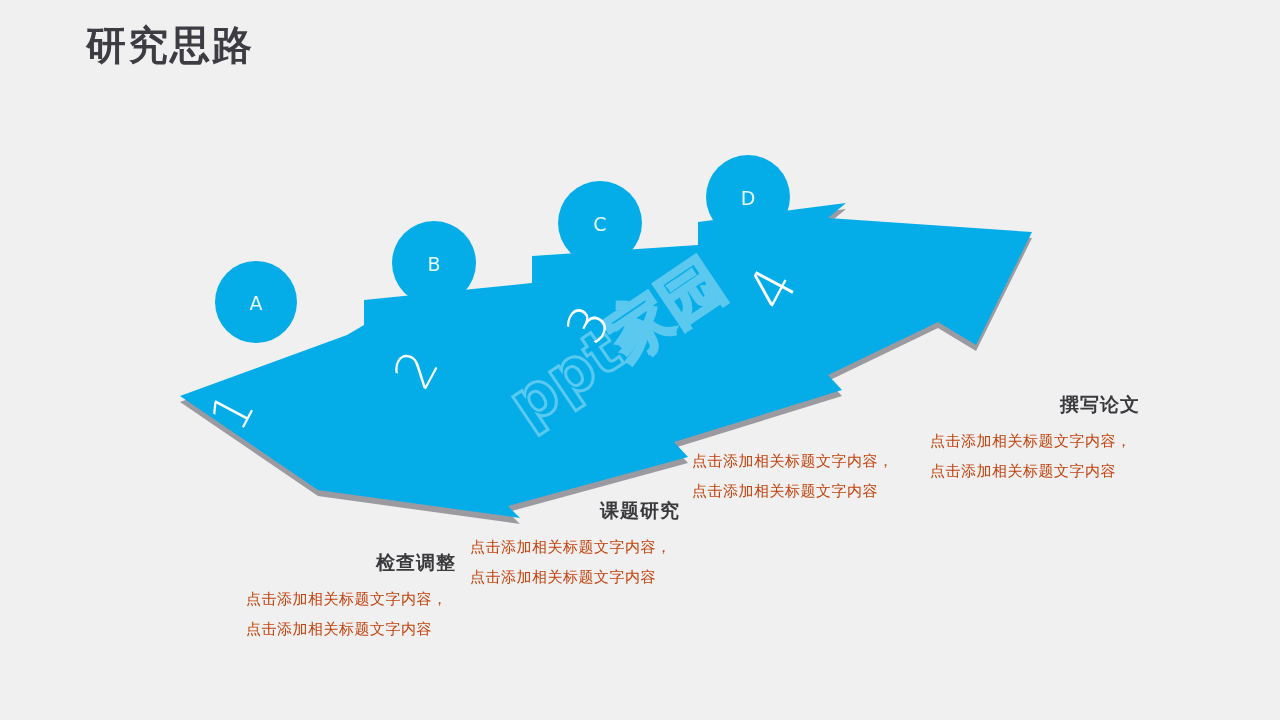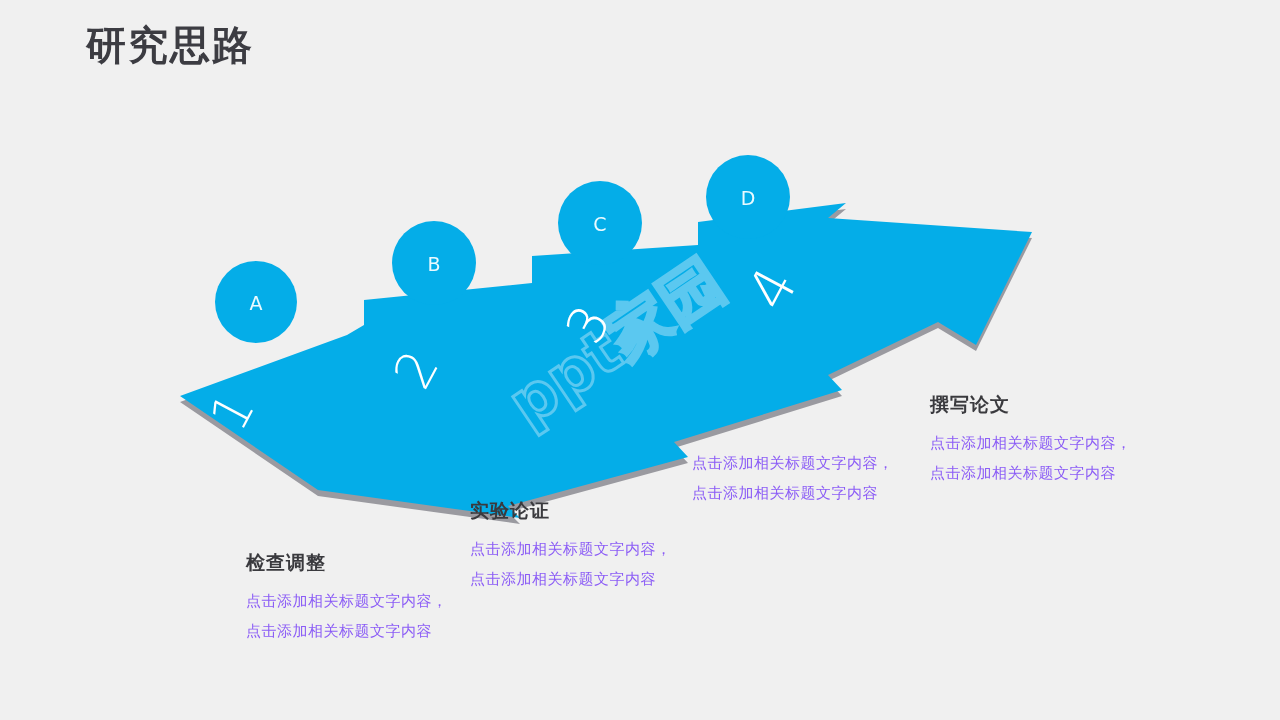--- a/index.html
+++ b/index.html
@@ -43,26 +43,27 @@
     width: 210px;
   }
   .block-title {
     font-family: "DejaVu Serif", "Liberation Serif", serif;
     font-size: 19px;
     font-weight: 700;
     color: #3a3a3e;
     margin: 0 0 10px 0;
     letter-spacing: 1px;
     white-space: nowrap;
+    text-align: right;
   }
   .block-body {
-    font-family: Liberation Serif, serif;
+    font-family: Liberation Mono, monospace;
     font-size: 15px;
     line-height: 30px;
-    color: #8b5cf6;
+    color: #c2410c;
     margin: 0;
     letter-spacing: 0.5px;
   }
   #b0 { left: 238px; top: 550px; }
   #b1 { left: 462px; top: 498px; }
   #b2 { left: 684px; top: 448px; }
   #b3 { left: 922px; top: 392px; }
 </style>
 </head>
 <body>
@@ -176,21 +177,21 @@
     </g>
 
   </svg>
 
   <div class="block" id="b0">
     <p class="block-title">检查调整</p>
     <p class="block-body">点击添加相关标题文字内容，点击添加相关标题文字内容</p>
   </div>
 
   <div class="block" id="b1">
-    <p class="block-title">实验论证</p>
+    <p class="block-title">课题研究</p>
     <p class="block-body">点击添加相关标题文字内容，点击添加相关标题文字内容</p>
   </div>
 
   <div class="block" id="b2">
     <p class="block-body">点击添加相关标题文字内容，点击添加相关标题文字内容</p>
   </div>
 
   <div class="block" id="b3">
     <p class="block-title">撰写论文</p>
     <p class="block-body">点击添加相关标题文字内容，点击添加相关标题文字内容</p>

